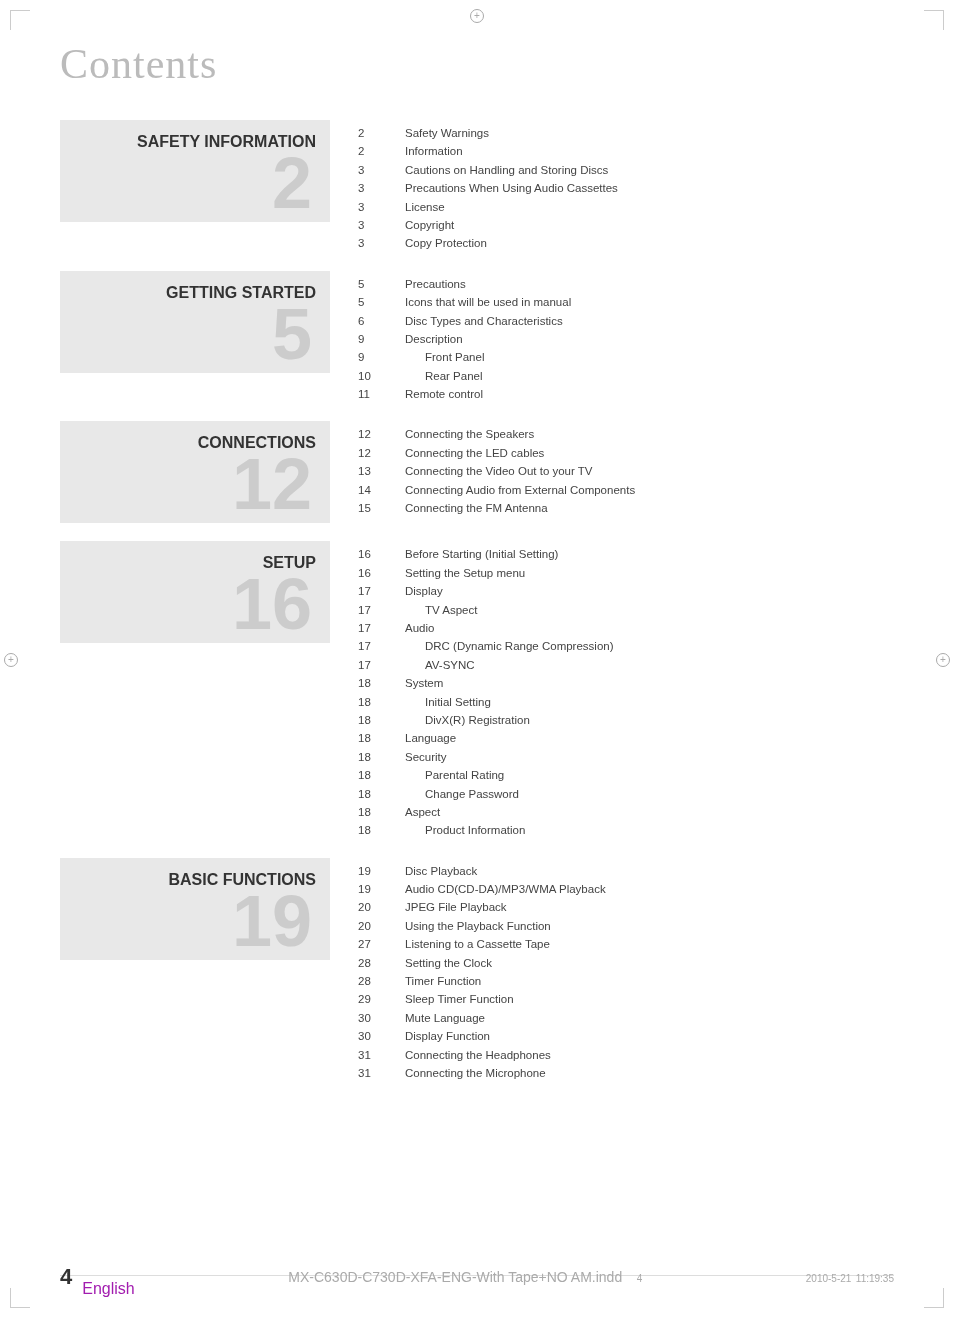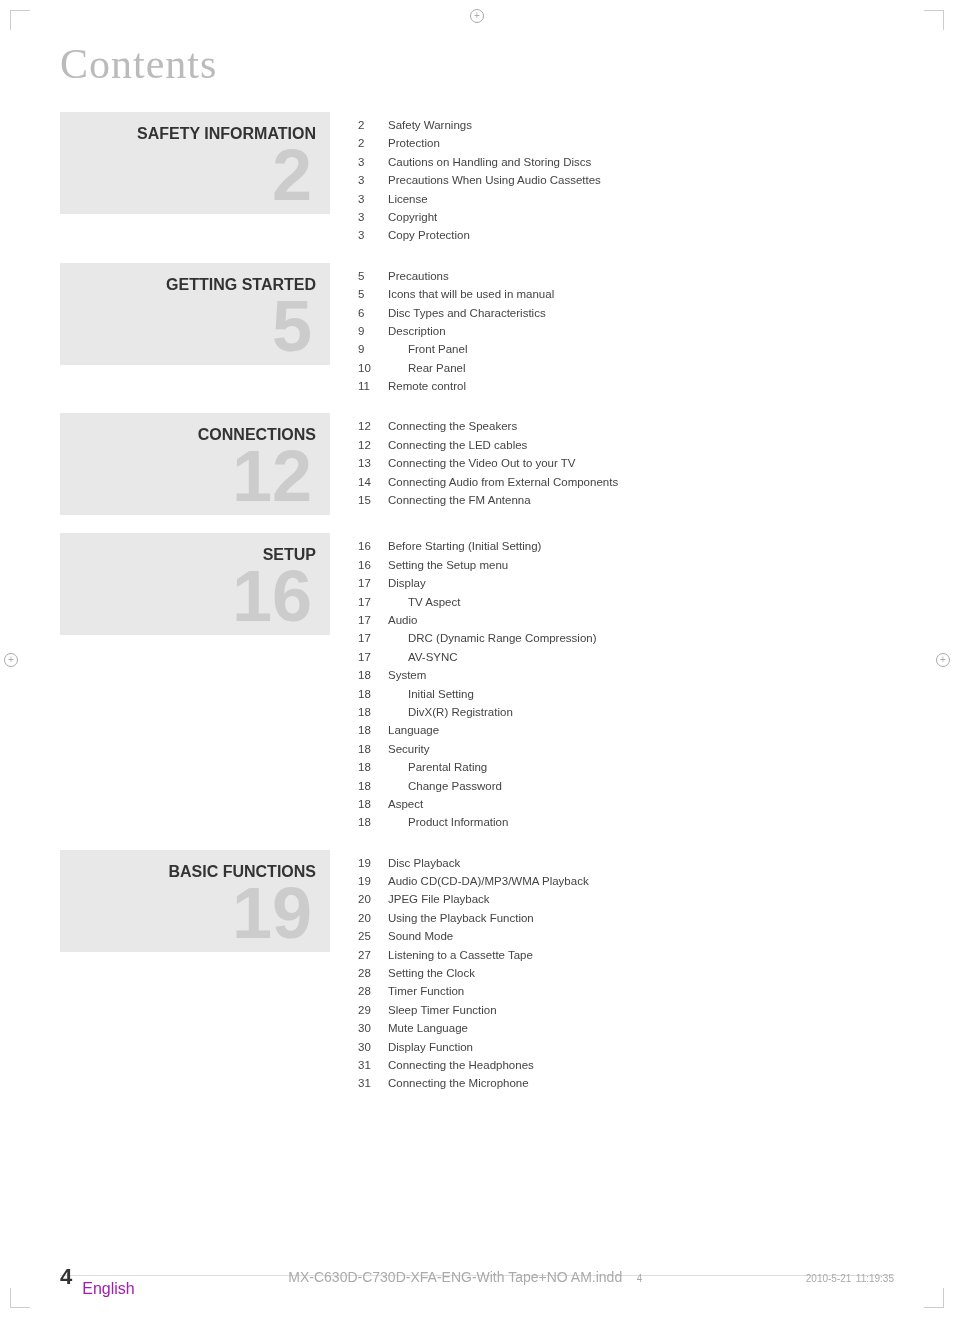--- a/index.html
+++ b/index.html
@@ -31,21 +31,21 @@
     .corner-tl { top: 10px; left: 10px; border-width: 1px 0 0 1px; }
     .corner-tr { top: 10px; right: 10px; border-width: 1px 1px 0 0; }
     .corner-bl { bottom: 10px; left: 10px; border-width: 0 0 1px 1px; }
     .corner-br { bottom: 10px; right: 10px; border-width: 0 1px 1px 0; }
 
     h1.title {
       font-family: Georgia, serif;
       font-size: 42px;
       font-weight: normal;
       color: #bbb;
-      margin-bottom: 24px;
+      margin-bottom: 32px;
       letter-spacing: 1px;
     }
 
     .section-row {
       display: flex;
       align-items: flex-start;
       margin-bottom: 18px;
     }
 
     .section-box {
@@ -92,20 +92,21 @@
     .item-num {
       min-width: 30px;
       color: #444;
       font-size: 11.5px;
     }
 
     .item-text {
       flex: 1;
       color: #444;
       font-size: 11.5px;
+      margin-left: 17px;
     }
 
     .item-text.indented {
       padding-left: 20px;
     }
 
     .footer {
       position: absolute;
       bottom: 20px;
       left: 0;
@@ -230,21 +231,21 @@
           <span class="section-title">SAFETY INFORMATION</span>
           <span class="section-number">2</span>
         </div>
         <div class="section-items">
           <div class="section-item">
             <span class="item-num">2</span>
             <span class="item-text">Safety Warnings</span>
           </div>
           <div class="section-item">
             <span class="item-num">2</span>
-            <span class="item-text">Protection</span>
+            <span class="item-text">Information</span>
           </div>
           <div class="section-item">
             <span class="item-num">3</span>
             <span class="item-text">Cautions on Handling and Storing Discs</span>
           </div>
           <div class="section-item">
             <span class="item-num">3</span>
             <span class="item-text">Precautions When Using Audio Cassettes</span>
           </div>
           <div class="section-item">
@@ -411,24 +412,20 @@
             <span class="item-num">19</span>
             <span class="item-text">Audio CD(CD-DA)/MP3/WMA Playback</span>
           </div>
           <div class="section-item">
             <span class="item-num">20</span>
             <span class="item-text">JPEG File Playback</span>
           </div>
           <div class="section-item">
             <span class="item-num">20</span>
             <span class="item-text">Using the Playback Function</span>
-          </div>
-          <div class="section-item">
-            <span class="item-num">25</span>
-            <span class="item-text">Sound Mode</span>
           </div>
           <div class="section-item">
             <span class="item-num">27</span>
             <span class="item-text">Listening to a Cassette Tape</span>
           </div>
           <div class="section-item">
             <span class="item-num">28</span>
             <span class="item-text">Setting the Clock</span>
           </div>
           <div class="section-item">

